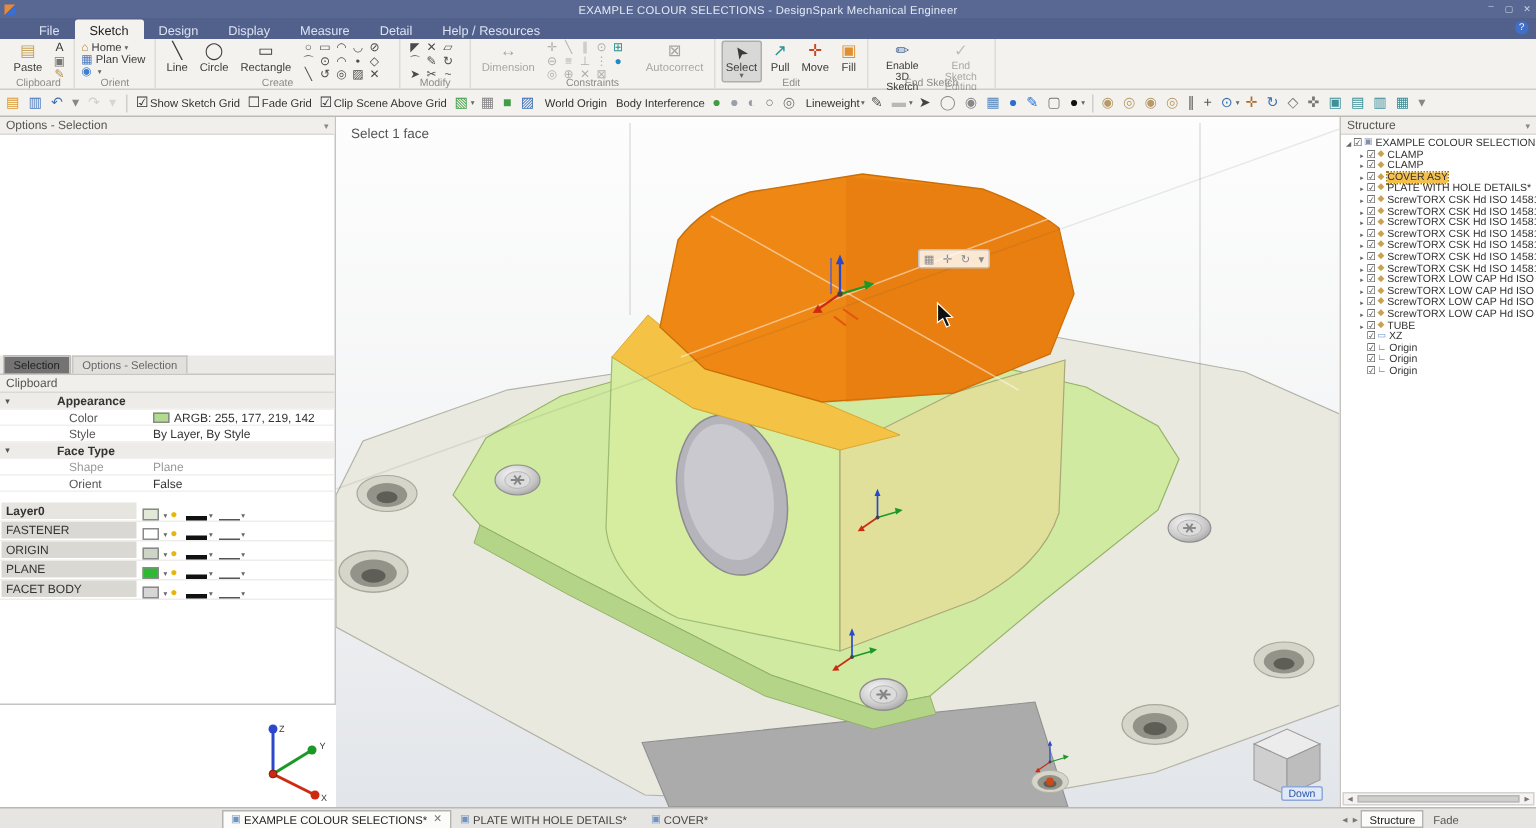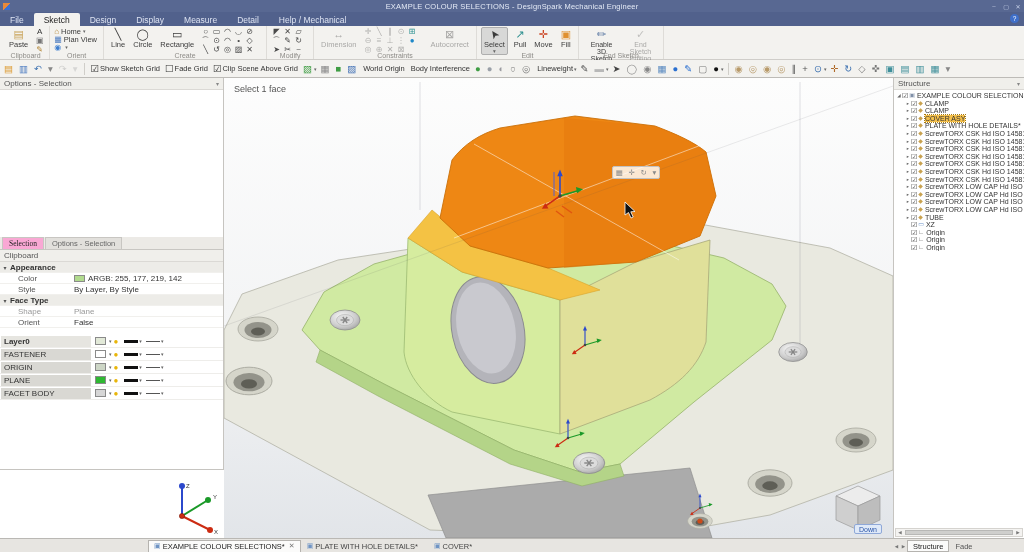--- a/index.html
+++ b/index.html
@@ -7,21 +7,21 @@
   #app{position:relative;width:1024px;height:552px;background:#fff;overflow:hidden;}
 
   
   #titlebar{position:absolute;left:0;top:0;width:1024px;height:12px;background:#586892;display:flex;align-items:center;}
   .appico{width:7px;height:7px;margin-left:3px;background:linear-gradient(135deg,#e8893a 50%,#3a6fd0 50%);z-index:2;}
   .tb-title{position:absolute;left:0;right:0;text-align:center;font-size:7.5px;color:#e4eaf6;letter-spacing:.2px;}
   .tb-ctrls{margin-left:auto;display:flex;z-index:2;}
   .tb-ctrls span{width:12px;text-align:center;font-size:6px;color:#c7d1e8;}
 
   
-  #menubar{position:absolute;left:0;top:12px;width:1024px;height:14px;background:#51618c;display:flex;align-items:flex-end;padding-left:0;}
+  #menubar{position:absolute;left:0;top:12px;width:1024px;height:14px;background:#51618c;display:flex;align-items:flex-end;padding-left:16px;}
   .mtab{font-size:8.5px;color:#dde3f2;padding:2px 10px 1px 10px;border-radius:2px 2px 0 0;}
   .mtab[data-act="1"]{background:#f3f2ef;color:#222;}
   .helpdot{position:absolute;right:5px;top:2px;width:9px;height:9px;border-radius:50%;background:#3f6fc9;color:#fff;font-size:6.5px;line-height:9px;text-align:center;}
 
   
   #ribbon{position:absolute;left:0;top:26px;width:1024px;height:34px;background:#f3f2ef;border-bottom:1px solid #cfcdc9;display:flex;padding-left:2px;}
   .rg{position:relative;border-right:1px solid #deDCd8;border-right:1px solid #dedcd8;padding:1px 4px 9px 4px;display:flex;gap:3px;align-items:flex-start;}
   .glabel{position:absolute;bottom:0;left:0;right:0;text-align:center;font-size:7px;color:#8d8b87;}
   .rbtn{display:flex;flex-direction:column;align-items:center;justify-content:center;font-size:7.5px;color:#3b3b3b;padding:0 2px;border:1px solid transparent;border-radius:2px;line-height:8px;}
   .rbtn i{font-style:normal;font-size:11px;line-height:13px;}
@@ -50,31 +50,31 @@
   .qbi[data-sep="1"]{width:0;border-left:1px solid #d0cec9;height:12px;padding:0;margin:0 2px;}
   .qbi[data-dis="1"]{opacity:.5;}
 
   
   #leftpanel{position:absolute;left:0;top:78px;width:224px;height:392px;background:#fff;border-right:1px solid #c6c4c0;border-bottom:1px solid #c6c4c0;}
   .phead{height:12px;background:#f0efeb;border-bottom:1px solid #dbd9d5;display:flex;align-items:center;justify-content:space-between;padding:0 4px;color:#555;font-size:8px;}
   .pin{font-size:6px;color:#888;}
   .lp-spacer{height:147px;}
   .lp-tabs{height:13px;border-bottom:1px solid #c8c6c2;background:#eceae6;display:flex;align-items:flex-end;padding-left:2px;gap:1px;}
   .ptab{display:inline-block;padding:1px 6px;font-size:7.5px;border:1px solid #c8c6c2;border-bottom:none;background:#e2e0dc;color:#666;}
-  .ptab[data-act="1"]{background:#f9a8d4;color:#222;font-family:Liberation Serif, serif;}
+  .ptab[data-act="1"]{background:#737373;color:#222;}
   .prow{display:flex;align-items:center;height:11px;border-bottom:1px solid #f1f0ed;font-size:8px;color:#444;}
   .gcar{width:10px;text-align:center;color:#555;font-style:normal;font-size:6px;}
-  .prow .k{width:64px;padding-left:8px;white-space:nowrap;color:#555;}
+  .prow .k{width:64px;padding-left:8px;white-space:nowrap;color:#555;margin-left:28px;}
   .prow[data-group="1"]{background:#edece8;}
   .prow[data-group="1"] .k{padding-left:0;font-weight:bold;color:#333;width:150px;}
   .prow .v{color:#333;white-space:nowrap;}
   .prow[data-muted="1"] .v,.prow[data-muted="1"] .k{color:#999;}
   .swatch{display:inline-block;width:0;height:7px;margin-right:0;}
   .swatch[style]{width:11px;border:1px solid #8a8a8a;margin-right:3px;}
-  .lrow{display:flex;align-items:center;height:13px;border-bottom:1px solid #eeedea;}
+  .lrow{display:flex;align-items:flex-end;height:13px;border-bottom:1px solid #eeedea;}
   .lname{width:90px;height:11px;line-height:11px;background:#d9d8d3;margin:1px 2px 1px 1px;padding-left:3px;color:#333;font-size:8px;white-space:nowrap;}
   .lrow[data-bold="1"] .lname{font-weight:bold;background:#e6e5e0;}
   .lsw{width:11px;height:8px;border:1px solid #8a8a8a;margin:0 2px;display:inline-block;}
   .lbulb{color:#e8b50a;font-size:8px;margin:0 2px;font-style:normal;}
   .lthick{width:14px;height:3px;background:#111;margin-left:4px;}
   .lthin{width:14px;height:1px;background:#555;margin-left:4px;}
   .lcar{font-size:5px;color:#666;margin-left:1px;font-style:normal;}
 
   
   #viewport{position:absolute;left:224px;top:78px;width:669px;height:460px;overflow:hidden;background:linear-gradient(180deg,#fdfdfd 0%,#f3f4f5 55%,#e2e5e9 100%);}
@@ -126,21 +126,21 @@
   </div>
 
   <div id="menubar">
     <span style="display:flex;align-items:flex-end;">
         <span class="mtab">File</span>
         <span class="mtab" data-act="1">Sketch</span>
         <span class="mtab">Design</span>
         <span class="mtab">Display</span>
         <span class="mtab">Measure</span>
         <span class="mtab">Detail</span>
-        <span class="mtab">Help / Mechanical</span>
+        <span class="mtab">Help / Resources</span>
       </span>
     <span class="helpdot">?</span>
   </div>
 
   <div id="ribbon">
     <div class="rg">
       <div class="rbtn">
         <i style="color: rgb(201, 164, 90);">▤</i>
         <span>Paste</span>
       </div>

